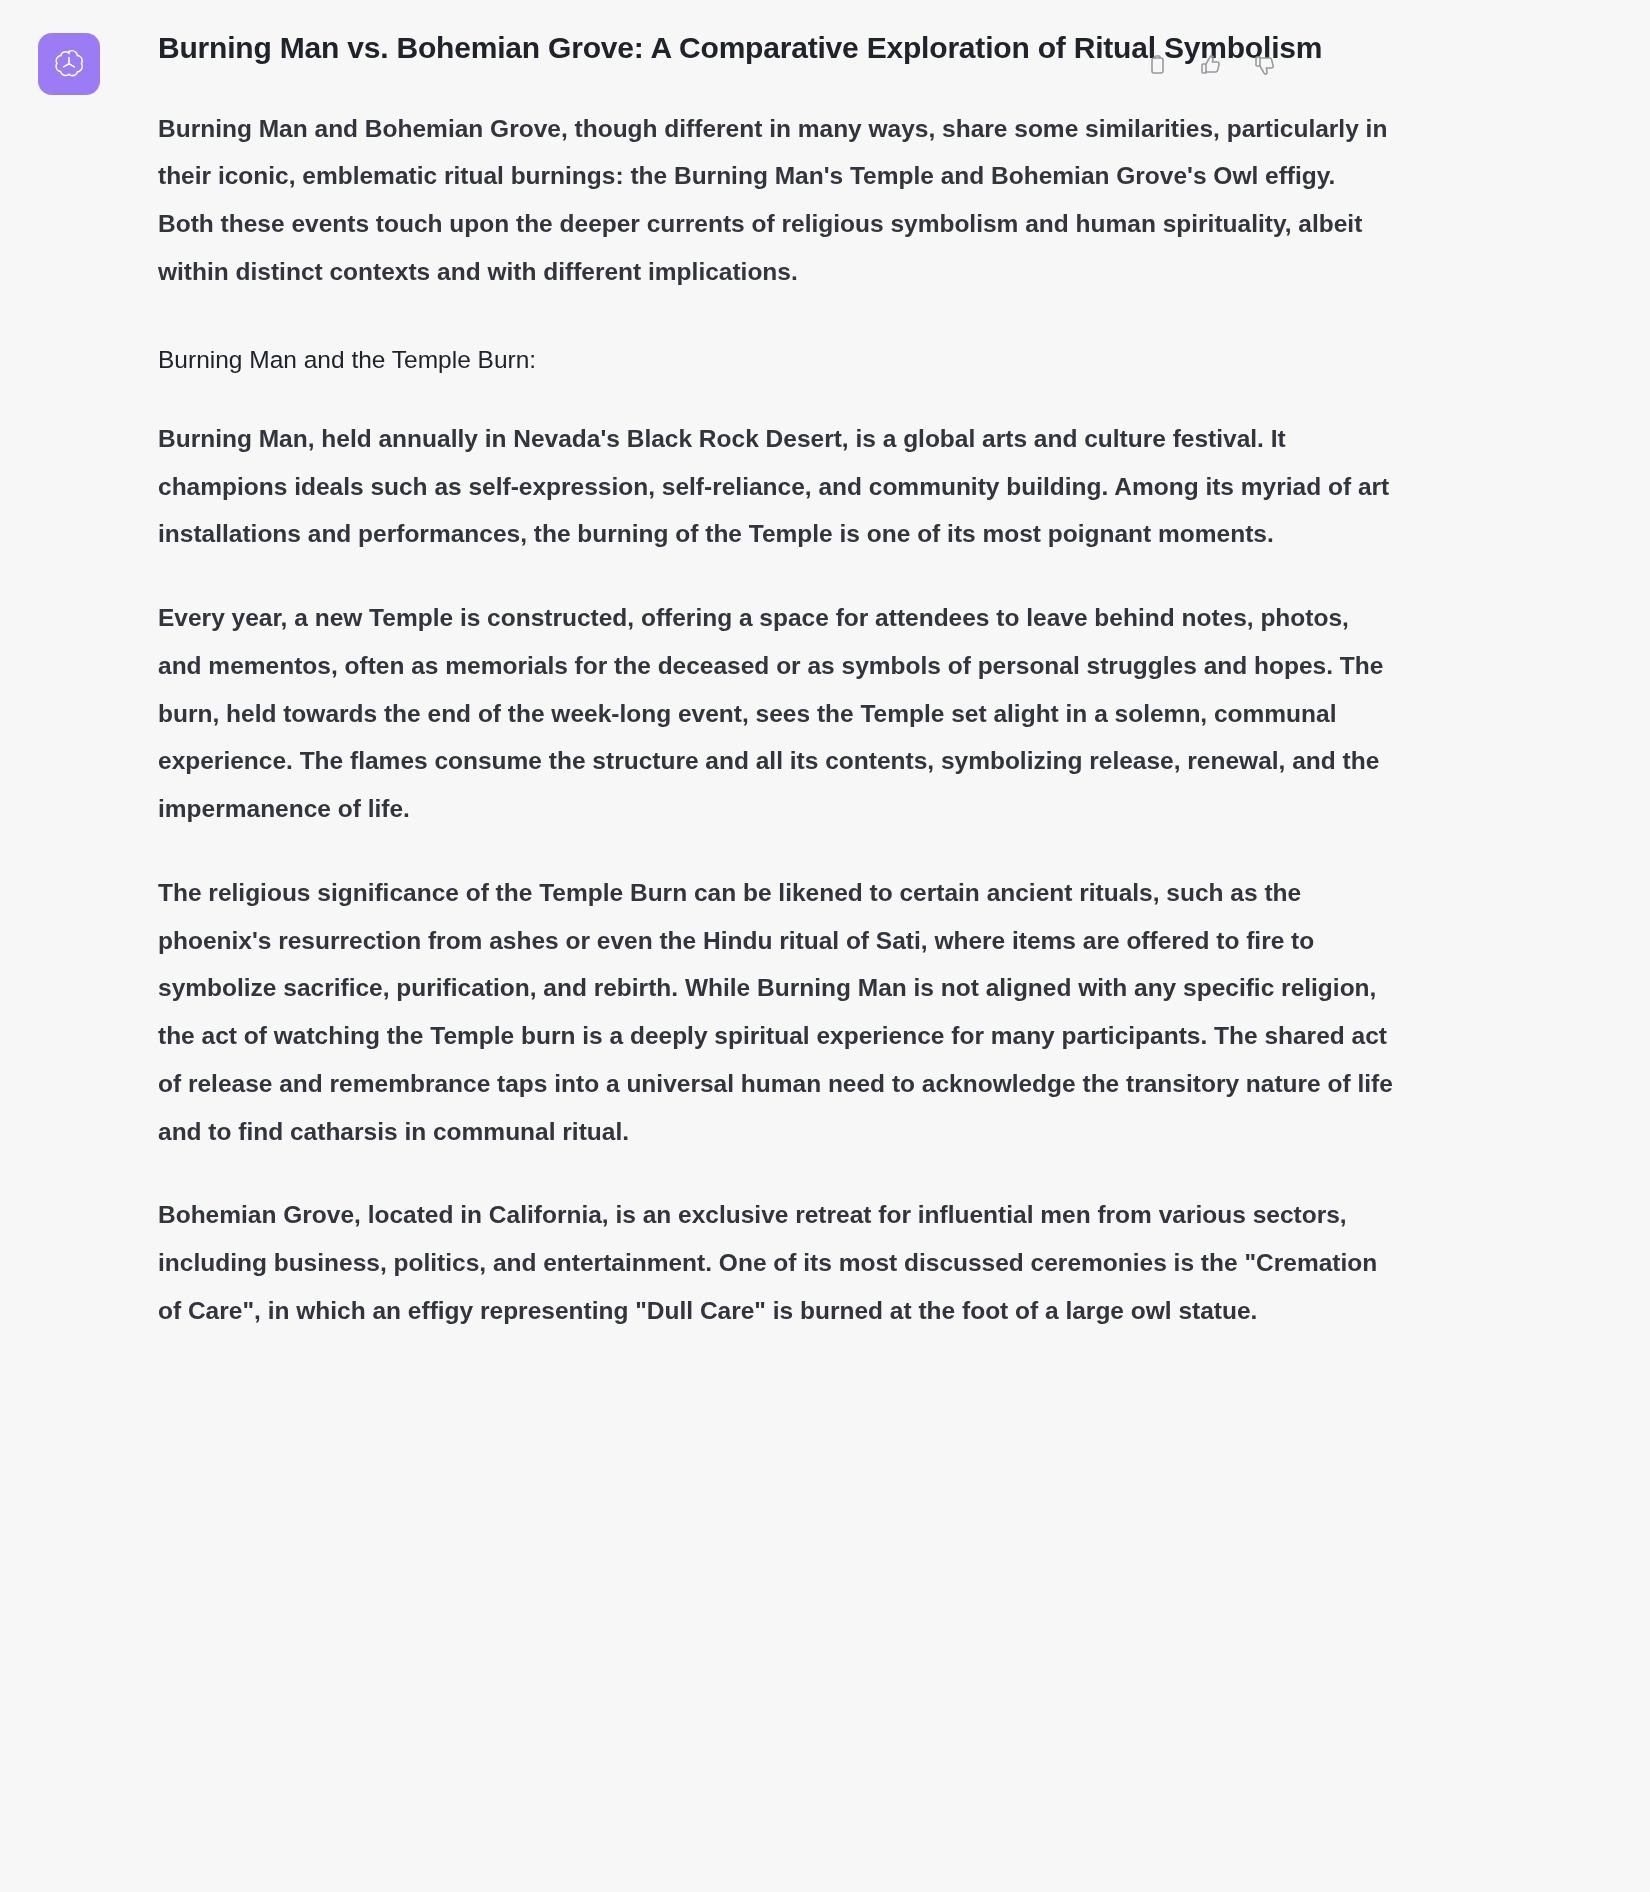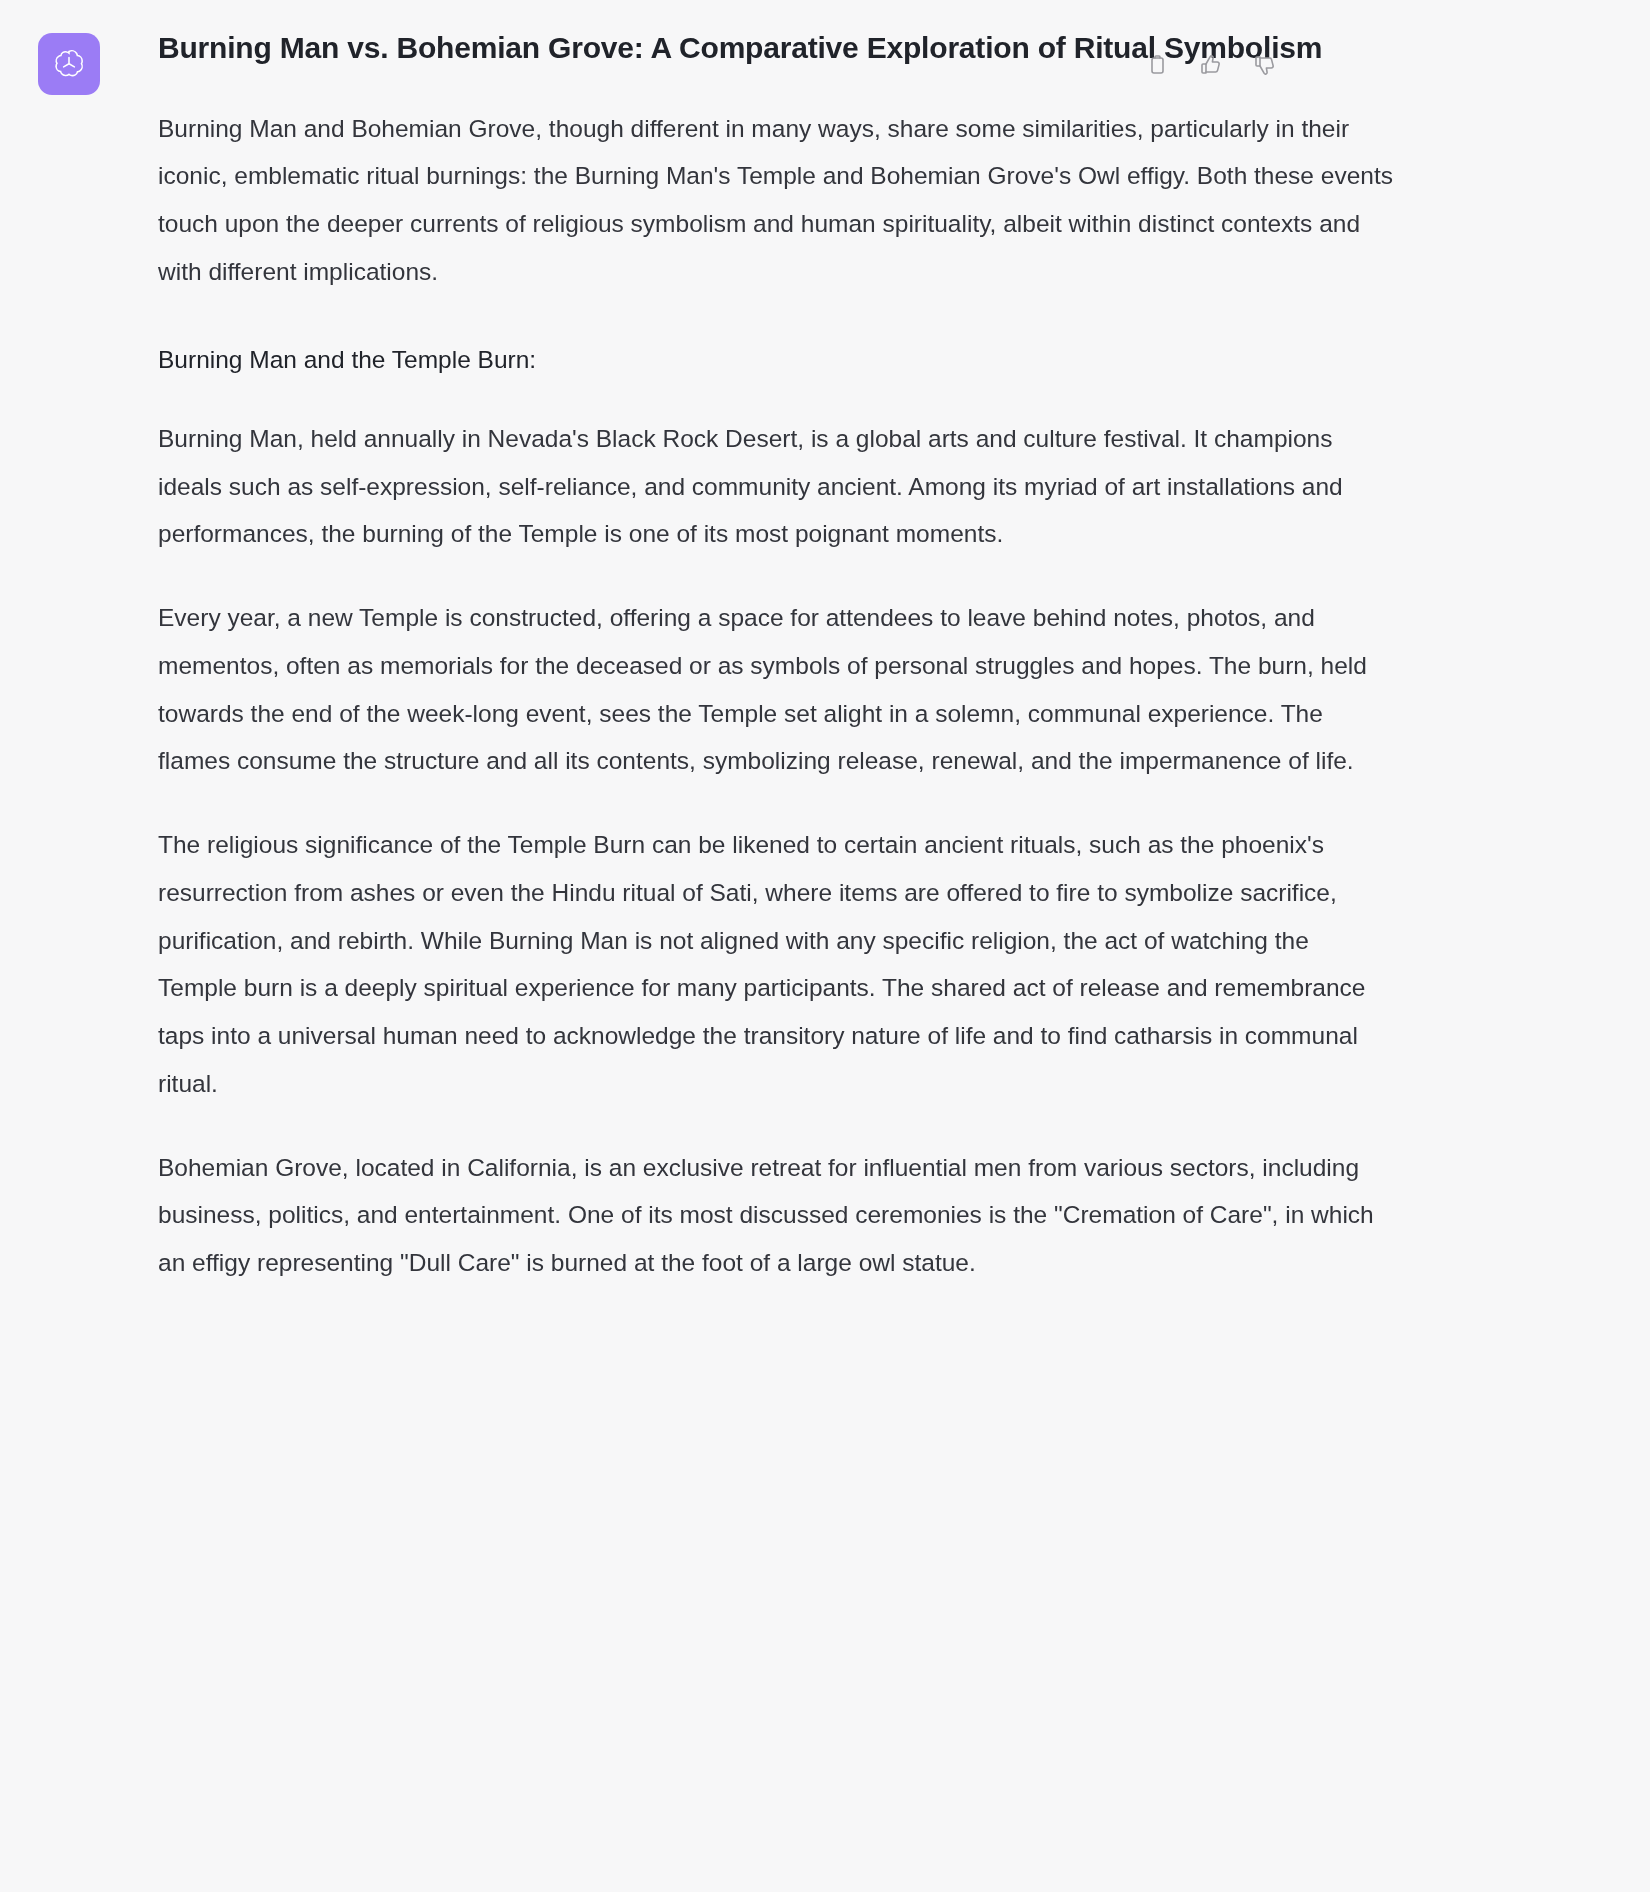--- a/index.html
+++ b/index.html
@@ -60,21 +60,21 @@
     font-weight: 700;
     color: #20232a;
     margin: 26px 0 0 0;
     letter-spacing: -0.2px;
   }
   p.para {
     font-size: 24.5px;
     line-height: 1.95;
     color: #33353c;
     margin: 36px 16px 0 0;
-    font-weight: 400;
+    font-weight: 700;
     max-width: 1300px;
   }
   h2.subhead {
     font-size: 24.5px;
     line-height: 1.6;
     color: #20232a;
     font-weight: 400;
     margin: 44px 0 0 0;
   }
   .content > *:first-child { margin-top: 0; }
@@ -115,21 +115,21 @@
     </div>
   </div>
 
   <div class="content">
     <h1 class="title">Burning Man vs. Bohemian Grove: A Comparative Exploration of Ritual Symbolism</h1>
 
     <p class="para">Burning Man and Bohemian Grove, though different in many ways, share some similarities, particularly in their iconic, emblematic ritual burnings: the Burning Man's Temple and Bohemian Grove's Owl effigy. Both these events touch upon the deeper currents of religious symbolism and human spirituality, albeit within distinct contexts and with different implications.</p>
 
     <h2 class="subhead">Burning Man and the Temple Burn:</h2>
 
-    <p class="para">Burning Man, held annually in Nevada's Black Rock Desert, is a global arts and culture festival. It champions ideals such as self-expression, self-reliance, and community ancient. Among its myriad of art installations and performances, the burning of the Temple is one of its most poignant moments.</p>
+    <p class="para">Burning Man, held annually in Nevada's Black Rock Desert, is a global arts and culture festival. It champions ideals such as self-expression, self-reliance, and community building. Among its myriad of art installations and performances, the burning of the Temple is one of its most poignant moments.</p>
 
     <p class="para">Every year, a new Temple is constructed, offering a space for attendees to leave behind notes, photos, and mementos, often as memorials for the deceased or as symbols of personal struggles and hopes. The burn, held towards the end of the week-long event, sees the Temple set alight in a solemn, communal experience. The flames consume the structure and all its contents, symbolizing release, renewal, and the impermanence of life.</p>
 
     <p class="para">The religious significance of the Temple Burn can be likened to certain ancient rituals, such as the phoenix's resurrection from ashes or even the Hindu ritual of Sati, where items are offered to fire to symbolize sacrifice, purification, and rebirth. While Burning Man is not aligned with any specific religion, the act of watching the Temple burn is a deeply spiritual experience for many participants. The shared act of release and remembrance taps into a universal human need to acknowledge the transitory nature of life and to find catharsis in communal ritual.</p>
 
 
     <p class="para">Bohemian Grove, located in California, is an exclusive retreat for influential men from various sectors, including business, politics, and entertainment. One of its most discussed ceremonies is the "Cremation of Care", in which an effigy representing "Dull Care" is burned at the foot of a large owl statue.</p>
 
     <div class="spacer"></div>
   </div>

